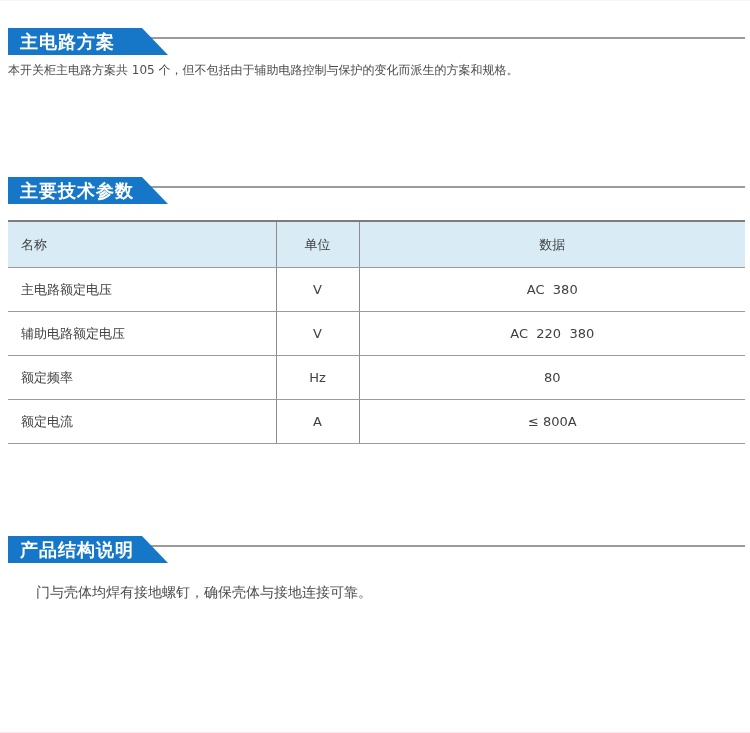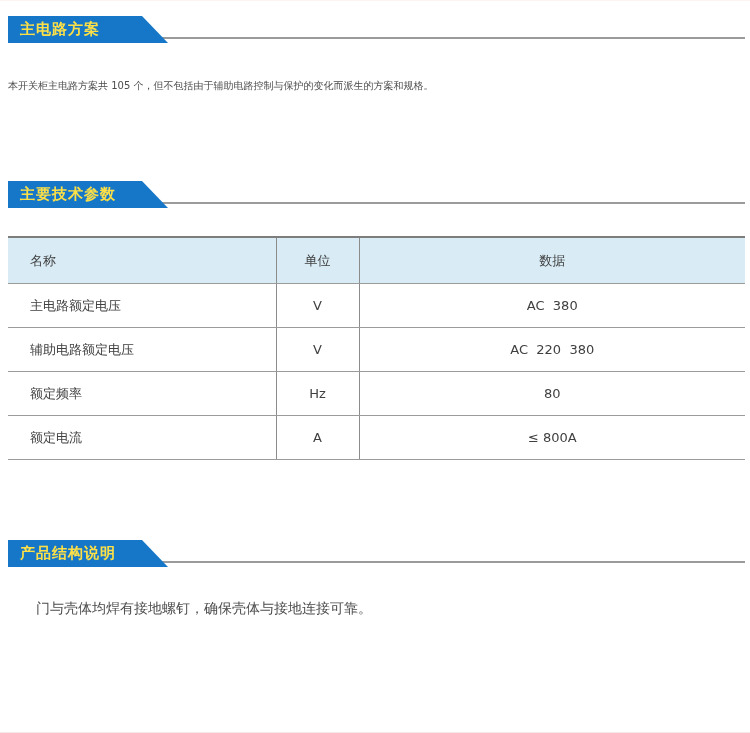--- a/index.html
+++ b/index.html
@@ -8,48 +8,48 @@
     font-family:"DejaVu Sans","Liberation Sans",sans-serif;
     -webkit-font-smoothing:antialiased;
   }
   .page{position:relative;width:750px;height:733px;background:#fff;overflow:hidden;border-top:1px solid #fdf3f3;}
   .bottom-edge{position:absolute;left:0;right:0;bottom:0;height:2px;background:#f8e8e8;}
 
   
   .banner{position:relative;height:27px;margin:0 5px 0 8px;}
   .banner::after{content:"";position:absolute;left:0;right:0;bottom:0;height:2px;background:#9b9b9b;}
   .banner-shape{
-    position:absolute;left:0;top:4px;height:27px;width:160px;box-sizing:border-box;
+    position:absolute;left:0;top:16px;height:27px;width:160px;box-sizing:border-box;
     background:#1677c8;
     clip-path:polygon(0 0, calc(100% - 26px) 0, 100% 100%, 0 100%);
-    color:#fde047;font-size:15px;font-weight:bold;line-height:27px;
+    color:#ffffff;font-size:18px;font-weight:bold;line-height:27px;
     padding-left:12px;letter-spacing:1px;z-index:1;
   }
   .m-banner1{margin-top:11px;}
   .m-banner2{margin-top:82px;}
   .m-banner3{margin-top:76px;}
 
   .lead{
-    margin:38px 5px 0 8px;font-size:10px;line-height:18px;color:#4c4c4c;
+    margin:22px 5px 0 8px;font-size:12px;line-height:18px;color:#4c4c4c;
     text-align:justify;
   }
 
   table.params{
     width:737px;margin:32px 0 0 8px;border-collapse:collapse;table-layout:fixed;
     font-size:13px;color:#404040;border-top:2px solid #7d7d7d;
   }
   table.params col.c1{width:268px;}
   table.params col.c2{width:83px;}
   table.params col.c3{width:386px;}
   table.params th{
     background:#d9ecf6;font-weight:normal;height:43px;
     border-bottom:1px solid #9b9b9b;
   }
   table.params td{height:41px;border-bottom:1px solid #9b9b9b;}
-  table.params th.cell-name, table.params td.cell-name{text-align:left;padding-left:22px;}
+  table.params th.cell-name, table.params td.cell-name{text-align:left;padding-left:13px;}
   table.params th.cell-unit, table.params td.cell-unit,
   table.params th.cell-data, table.params td.cell-data{text-align:center;}
   table.params .cell-unit{border-left:1px solid #8c8c8c;border-right:1px solid #8c8c8c;}
   table.params td.cell-data, table.params th.cell-data{white-space:pre-wrap;}
 
   .structure-text{margin:34px 5px 0 8px;}
   .structure-text p{
     margin:0;font-size:14px;line-height:22px;color:#4c4c4c;
     text-align:justify;text-indent:2em;
   }

